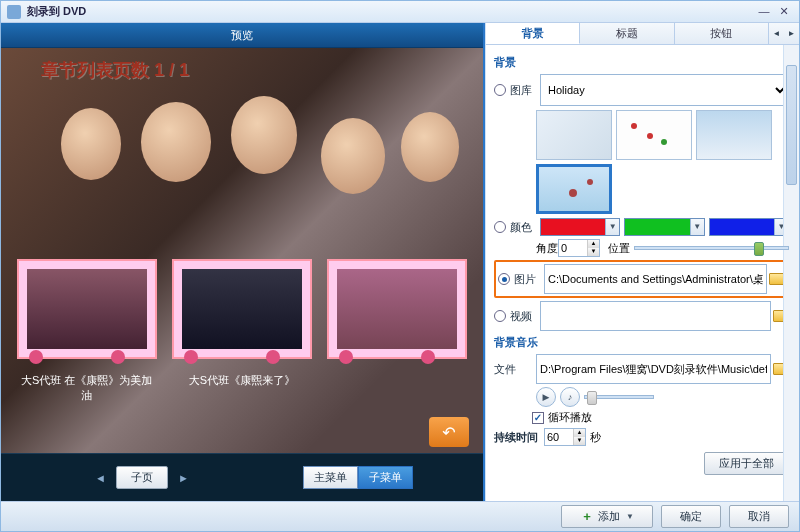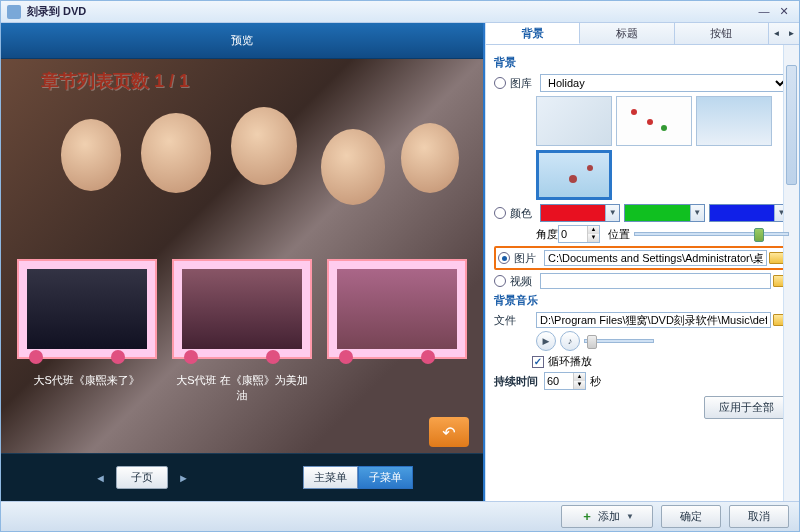--- a/index.html
+++ b/index.html
@@ -5,21 +5,21 @@
 * { box-sizing: border-box; margin: 0; padding: 0; font-family: "Microsoft YaHei", Arial, sans-serif; font-size: 11px; }
 body { width: 800px; height: 532px; background: #fff; overflow: hidden; }
 .window { width: 800px; height: 532px; display: flex; flex-direction: column; border: 1px solid #8eb8e2; }
 .titlebar { height: 22px; background: linear-gradient(#f0f6fc,#d9e8f7); display: flex; align-items: center; padding: 0 6px; border-bottom: 1px solid #b8ceea; }
 .titlebar-icon { width: 14px; height: 14px; background: #7aa8d8; border-radius: 2px; margin-right: 6px; }
 .titlebar-title { font-weight: bold; color: #224; }
 .titlebar-spacer { flex: 1; }
 .titlebar-btn { width: 18px; height: 14px; margin-left: 2px; text-align: center; color: #446; cursor: pointer; }
 .content { flex: 1; display: flex; background: #fff; }
 .left { width: 484px; background: #0a2233; display: flex; flex-direction: column; border-right: 2px solid #2a77c9; }
-.preview-header { height: 36px; background: linear-gradient(#1f6db4,#114b85); color: #fff; display: flex; align-items: center; justify-content: center; border-bottom: 1px solid #0a3b6a; }
+.preview-header { height: 25px; background: linear-gradient(#1f6db4,#114b85); color: #fff; display: flex; align-items: center; justify-content: center; border-bottom: 1px solid #0a3b6a; }
 .preview-body { flex: 1; position: relative; background: #223; overflow: hidden; }
 .photo-bg { position: absolute; inset: 0; background: linear-gradient(135deg,#6b4a3a,#3a2a25 40%,#877 55%,#544 80%); }
 .people { position:absolute; inset:0; }
 .face { position:absolute; border-radius:50%; background: radial-gradient(circle at 40% 35%, #f0d0b0, #c09070); }
 .chapter-text { position: absolute; top: 10px; left: 40px; color: #a03020; font-size: 18px; font-weight: bold; text-shadow: 1px 1px 0 rgba(255,255,255,.3); }
 .thumbs { position: absolute; left: 8px; right: 8px; bottom: 50px; display: flex; justify-content: space-around; }
 .thumb { width: 140px; }
 .thumb-frame { width: 140px; height: 100px; background: #fce; border: 2px solid #f9a; position: relative; }
 .thumb-inner { position:absolute; inset:8px; background:#765; }
 .thumb-caption { margin-top: 14px; text-align: center; font-size: 11px; color: #fff; }
@@ -40,21 +40,21 @@
 .tab { flex: 1; text-align: center; line-height: 21px; border-right: 1px solid #b8ceea; cursor: pointer; color:#334; }
 .tab.active { background: #fff; border-bottom: 1px solid #fff; color:#1a5da8; font-weight:bold; }
 .tab-arrows { width: 30px; display:flex; }
 .tab-arrows span { flex:1; text-align:center; line-height:21px; font-size:8px; cursor:pointer; color:#345; }
 .panel { flex: 1; padding: 6px 10px 6px 8px; overflow-y: auto; position:relative; }
 .section-title { color: #1a5da8; font-weight: bold; margin: 4px 0 4px 0; }
 .row { display: flex; align-items: center; margin: 3px 0; }
 .radio { width: 12px; height: 12px; border: 1px solid #668; border-radius: 50%; display: inline-flex; align-items: center; justify-content: center; margin-right:4px; flex-shrink:0; }
 .radio.checked::after { content:""; width:5px; height:5px; background:#1a5da8; border-radius:50%; }
 .lbl { width: 30px; color:#234; }
-select, input[type=text] { border: 1px solid #9ab8d8; padding: 1px 3px; font-size: 11px; background:#fff; }
+select, input[type=text] { border: 1px solid #9ab8d8; padding: 8px 3px; font-size: 11px; background:#fff; }
 .library-select { flex:1; }
 .thumb-grid { margin: 4px 0 4px 42px; display: grid; grid-template-columns: repeat(3, 76px); gap: 4px; }
 .grid-item { width: 76px; height: 50px; border: 1px solid #aac3dd; background: linear-gradient(135deg,#e8f0f8,#d0deea); cursor:pointer; position:relative; }
 .grid-item.sel { border: 3px solid #2a77c9; }
 .grid-item.sky { background: linear-gradient(#cde5f7,#a8d0ea); }
 .grid-item .dot { position:absolute; width:6px; height:6px; border-radius:50%; }
 .color-row { display:flex; gap:4px; align-items:center; }
 .color-combo { height:18px; border:1px solid #6a90bf; display:flex; align-items:center; flex:1; }
 .color-swatch { flex:1; height:100%; }
 .color-arrow { width:14px; height:100%; background:linear-gradient(#f4f8fc,#dde7f2); border-left:1px solid #9ab8d8; text-align:center; font-size:8px; line-height:16px; color:#456; }
@@ -106,29 +106,29 @@
             <div class="face" style="left:140px;top:54px;width:70px;height:80px"></div>
             <div class="face" style="left:230px;top:48px;width:66px;height:78px"></div>
             <div class="face" style="left:320px;top:70px;width:64px;height:76px"></div>
             <div class="face" style="left:400px;top:64px;width:58px;height:70px"></div>
           </div>
         </div>
         <div class="chapter-text">章节列表页数 1 / 1</div>
         <div class="thumbs">
           <div class="thumb">
             <div class="thumb-frame dots">
-                <div class="thumb-inner" style="background:linear-gradient(#334,#112)"></div>
-              </div>
-            <div class="thumb-caption">大S代班《康煕来了》</div>
+                <div class="thumb-inner" style="background:linear-gradient(#856,#423)"></div>
+              </div>
+            <div class="thumb-caption">大S代班 在《康煕》为美加油</div>
           </div>
           <div class="thumb">
             <div class="thumb-frame dots">
-                <div class="thumb-inner" style="background:linear-gradient(#856,#423)"></div>
-              </div>
-            <div class="thumb-caption">大S代班 在《康煕》为美加油</div>
+                <div class="thumb-inner" style="background:linear-gradient(#334,#112)"></div>
+              </div>
+            <div class="thumb-caption">大S代班《康煕来了》</div>
           </div>
           <div class="thumb">
             <div class="thumb-frame dots">
                 <div class="thumb-inner" style="background:linear-gradient(#a68,#745)"></div>
               </div>
           </div>
         </div>
         <div class="reset-btn">↶</div>
       </div>
       <div class="preview-footer">

